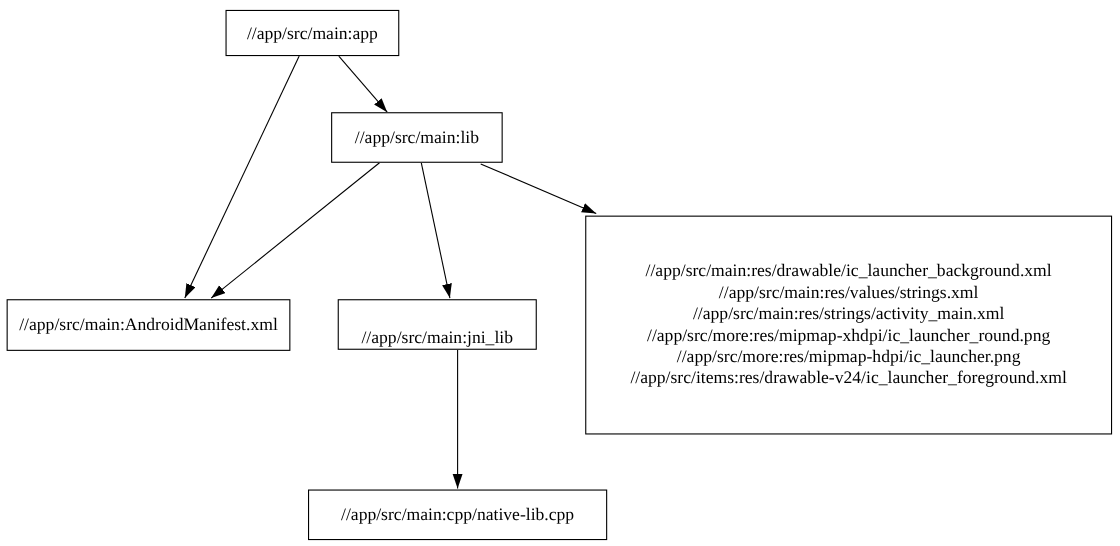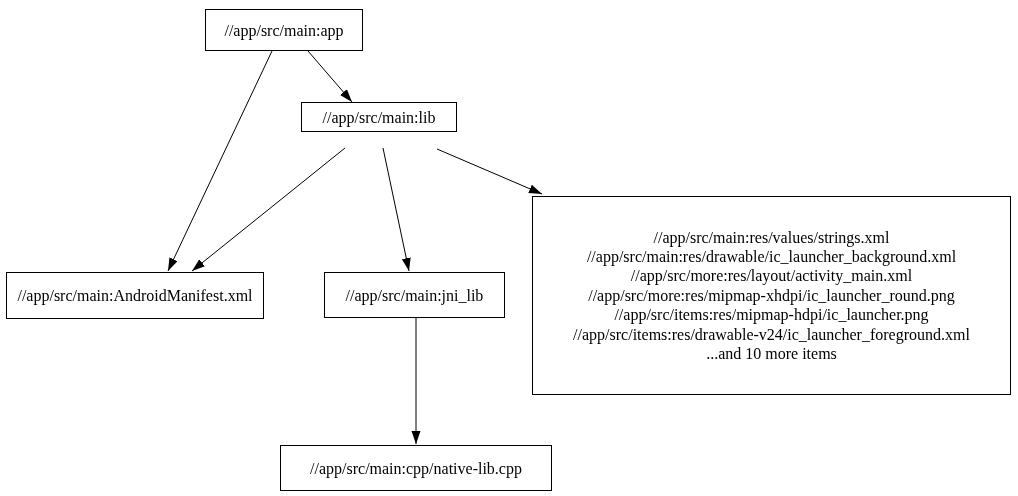--- a/index.html
+++ b/index.html
@@ -62,39 +62,38 @@
     <line x1="345" y1="148" x2="192" y2="271" stroke="#000000" stroke-width="1" marker-end="url(#arrow)"></line>
     <line x1="383" y1="148" x2="409" y2="271" stroke="#000000" stroke-width="1" marker-end="url(#arrow)"></line>
     <line x1="437" y1="149" x2="542" y2="194" stroke="#000000" stroke-width="1" marker-end="url(#arrow)"></line>
     <line x1="416" y1="318" x2="416" y2="444" stroke="#000000" stroke-width="1" marker-end="url(#arrow)"></line>
   </svg>
 
   <div class="node" style="left:205px; top:9px; width:158px; height:42px;">
     <span>//app/src/main:app</span>
   </div>
 
-  <div class="node" style="left:301px; top:102px; width:156px; height:30px;">
+  <div class="node" style="left:301px; top:102px; width:156px; height:46px;">
     <span>//app/src/main:lib</span>
   </div>
 
   <div class="node" style="left:6px; top:272px; width:258px; height:47px;">
     <span>//app/src/main:AndroidManifest.xml</span>
   </div>
 
-  <div class="node" style="left:324px; top:272px; width:181px; height:46px;">
+  <div class="node" style="left:307px; top:272px; width:181px; height:46px;align-items:flex-end;">
     <span>//app/src/main:jni_lib</span>
   </div>
 
   <div class="node multiline" style="left:532px; top:196px; width:479px; height:199px;">
+    <span class="res-line">//app/src/main:res/drawable/ic_launcher_background.xml</span>
     <span class="res-line">//app/src/main:res/values/strings.xml</span>
-    <span class="res-line">//app/src/main:res/drawable/ic_launcher_background.xml</span>
-    <span class="res-line">//app/src/more:res/layout/activity_main.xml</span>
+    <span class="res-line">//app/src/main:res/strings/activity_main.xml</span>
     <span class="res-line">//app/src/more:res/mipmap-xhdpi/ic_launcher_round.png</span>
-    <span class="res-line">//app/src/items:res/mipmap-hdpi/ic_launcher.png</span>
+    <span class="res-line">//app/src/more:res/mipmap-hdpi/ic_launcher.png</span>
     <span class="res-line">//app/src/items:res/drawable-v24/ic_launcher_foreground.xml</span>
-    <span class="res-line">...and 10 more items</span>
   </div>
 
   <div class="node" style="left:280px; top:445px; width:272px; height:46px;">
     <span>//app/src/main:cpp/native-lib.cpp</span>
   </div>
 
 </div>
 
 </body></html>

